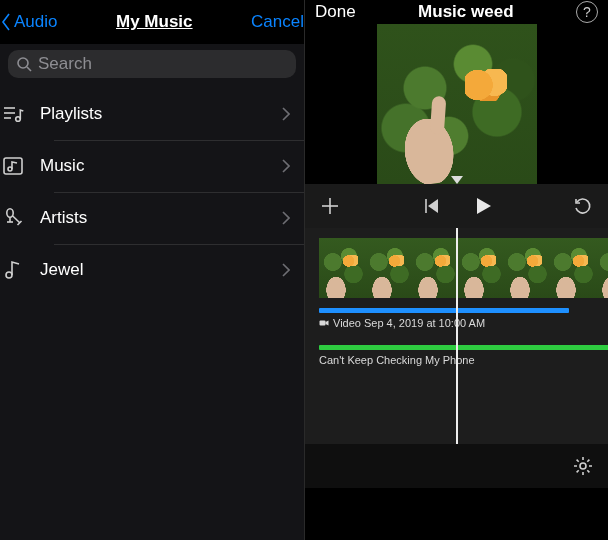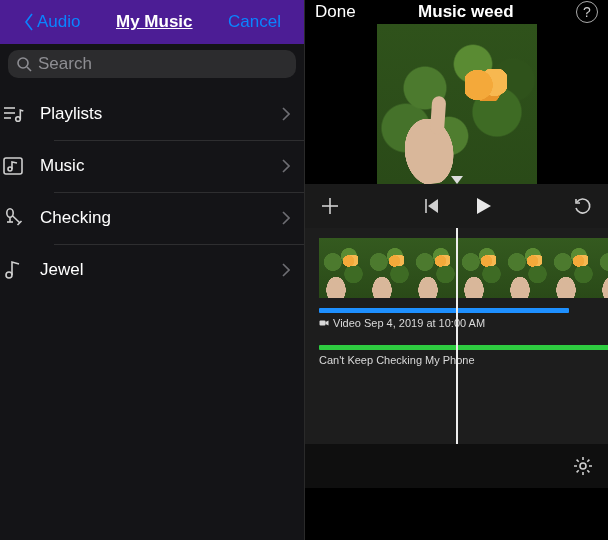--- a/index.html
+++ b/index.html
@@ -3,21 +3,21 @@
 <meta charset="utf-8">
 <style>
   * { margin: 0; padding: 0; box-sizing: border-box; font-family: -apple-system, "Helvetica Neue", Arial, sans-serif; }
   html, body { width: 608px; height: 540px; background: #000; overflow: hidden; }
   .wrap { display: flex; width: 608px; height: 540px; }
   .panel { height: 540px; background: #1c1c1e; position: relative; }
   .left { width: 304px; background: #141417; }
   .right { width: 304px; background: #000; border-left: 1px solid #2a2a2a; }
 
   
-  .l-header { height: 44px; display: flex; align-items: center; justify-content: space-between; padding: 0 23px; background: #4c1d95; gap: 27px; }
+  .l-header { height: 44px; display: flex; align-items: center; justify-content: space-between; padding: 0 0; background: #000000; gap: 27px; }
   .back { display: flex; align-items: center; color: #0a84ff; font-size: 17px; cursor: pointer; gap: 2px; }
   .back-chevron { width: 12px; height: 20px; }
   .l-title { color: #fff; font-size: 17px; font-weight: 600; text-decoration: underline; }
   .cancel { color: #0a84ff; font-size: 17px; cursor: pointer; }
 
   .search-wrap { padding: 6px 8px 10px; }
   .searchbar { background: #2c2c2e; border-radius: 10px; height: 28px; display: flex; align-items: center; padding: 0 8px; gap: 6px; }
   .searchbar svg { width: 16px; height: 16px; flex: 0 0 16px; }
   .searchbar input { flex: 1; background: transparent; border: none; outline: none; color: #fff; font-size: 17px; }
   .searchbar input::placeholder { color: #8e8e93; }
@@ -147,21 +147,21 @@
       <div class="row">
         <span class="row-icon">
           <svg viewBox="0 0 24 24">
               <ellipse cx="9" cy="7" rx="3.2" ry="4.2"></ellipse>
               <path d="M9 11.2 L9 16"></path>
               <path d="M6 16 L12 16"></path>
               <line x1="11.2" y1="9.5" x2="19" y2="17"></line>
               <line x1="16.5" y1="19" x2="20.5" y2="15"></line>
             </svg>
         </span>
-        <span class="row-label">Checking</span>
+        <span class="row-label">Artists</span>
         <svg class="row-chevron" viewBox="0 0 8 14">
             <polyline points="1,1 7,7 1,13" stroke="#6e6e73"></polyline>
           </svg>
       </div>
       <div class="row">
         <span class="row-icon">
           <svg viewBox="0 0 24 24">
               <circle cx="8" cy="17" r="3"></circle>
               <path d="M11 17 V4 l7 2"></path>
             </svg>

